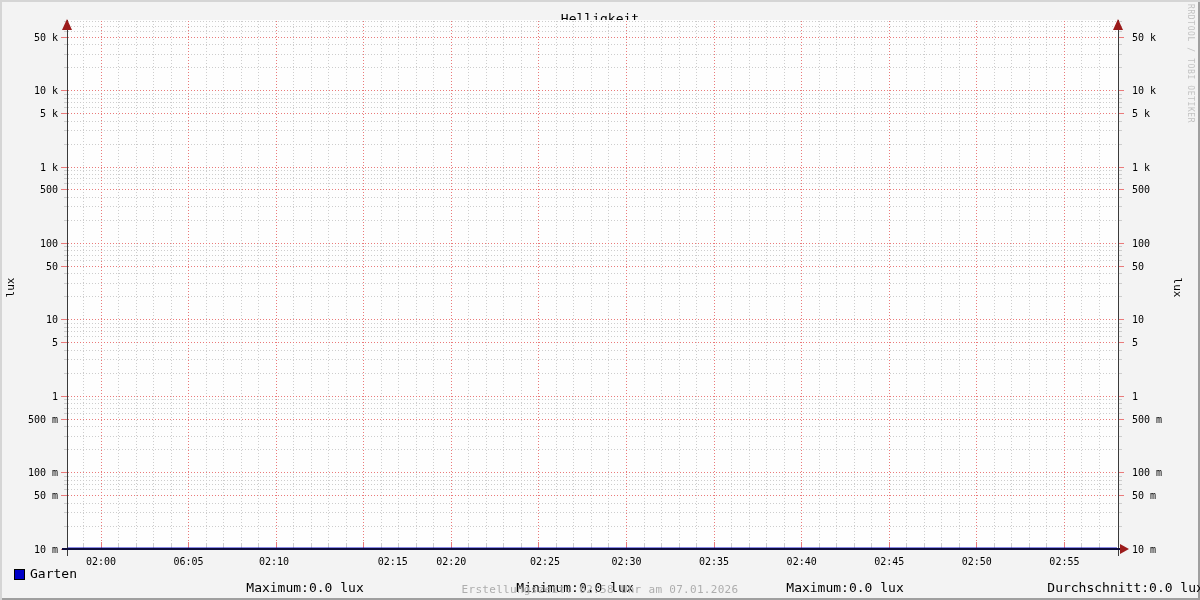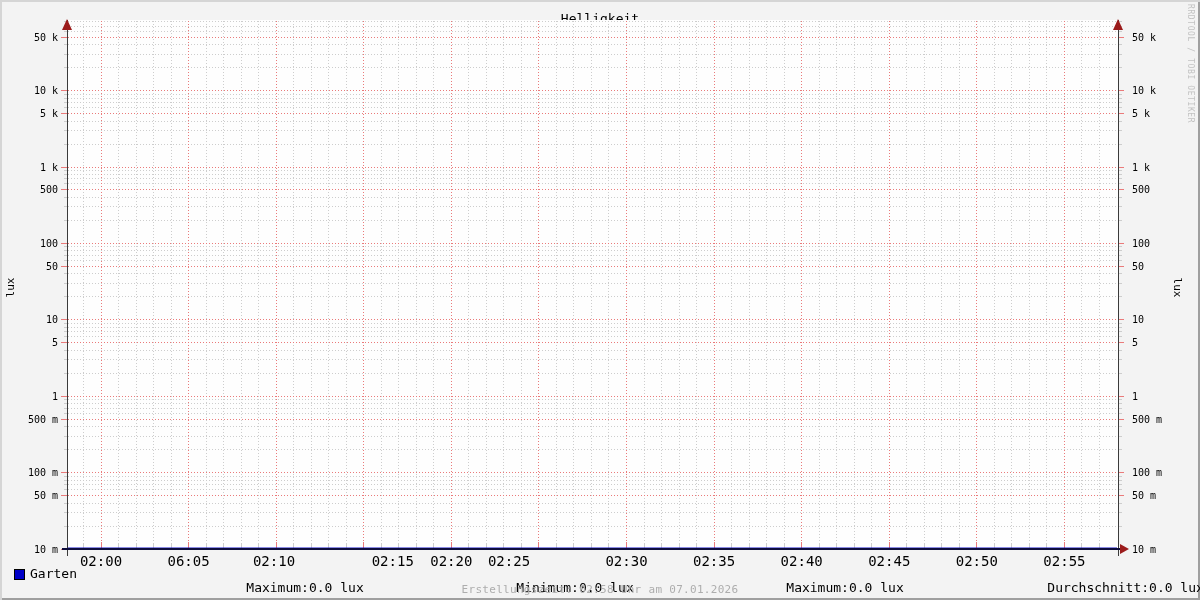--- a/index.html
+++ b/index.html
@@ -19,21 +19,21 @@
   .ylab {
     position:absolute; left:0; width:58px; text-align:right;
     font-size:10px; line-height:11px; white-space:pre;
   }
   .ylab-r {
     position:absolute; left:1132px; width:60px; text-align:left;
     font-size:10px; line-height:11px; white-space:pre;
   }
   .xlab {
     position:absolute; width:44px; margin-left:-22px; text-align:center;
-    top:556px; font-size:14px; line-height:11px;
+    top:556px; font-size:10px; line-height:11px;
   }
   .unit-left {
     position:absolute; left:-6px; top:281px; width:32px; height:13px;
     font-size:11px; text-align:center;
     transform:rotate(-90deg);
   }
   .unit-right {
     position:absolute; left:1161px; top:281px; width:32px; height:13px;
     font-size:11px; text-align:center;
     transform:rotate(90deg);
@@ -429,21 +429,21 @@
       <div class="ylab-r" style="top: 467.1px;">100 m</div>
       <div class="ylab-r" style="top: 490.099px;">50 m</div>
       <div class="ylab-r" style="top: 543.5px;">10 m</div>
     </div>
   <div id="xlabels">
       <div class="xlab" style="left: 101px;">02:00</div>
       <div class="xlab" style="left: 188.585px;">06:05</div>
       <div class="xlab" style="left: 274px;">02:10</div>
       <div class="xlab" style="left: 363.755px; margin-left: 7px;">02:15</div>
       <div class="xlab" style="left: 451.34px;">02:20</div>
-      <div class="xlab" style="left: 509px; text-align: center;">02:25</div>
+      <div class="xlab" style="left: 545px; text-align: center;">02:25</div>
       <div class="xlab" style="left: 626.51px;">02:30</div>
       <div class="xlab" style="left: 714.095px;">02:35</div>
       <div class="xlab" style="left: 801.68px;">02:40</div>
       <div class="xlab" style="left: 889.265px;">02:45</div>
       <div class="xlab" style="left: 976.85px;">02:50</div>
       <div class="xlab" style="left: 1064.43px;">02:55</div>
     </div>
 
   <div class="unit-left">lux</div>
   <div class="unit-right">lux</div>

